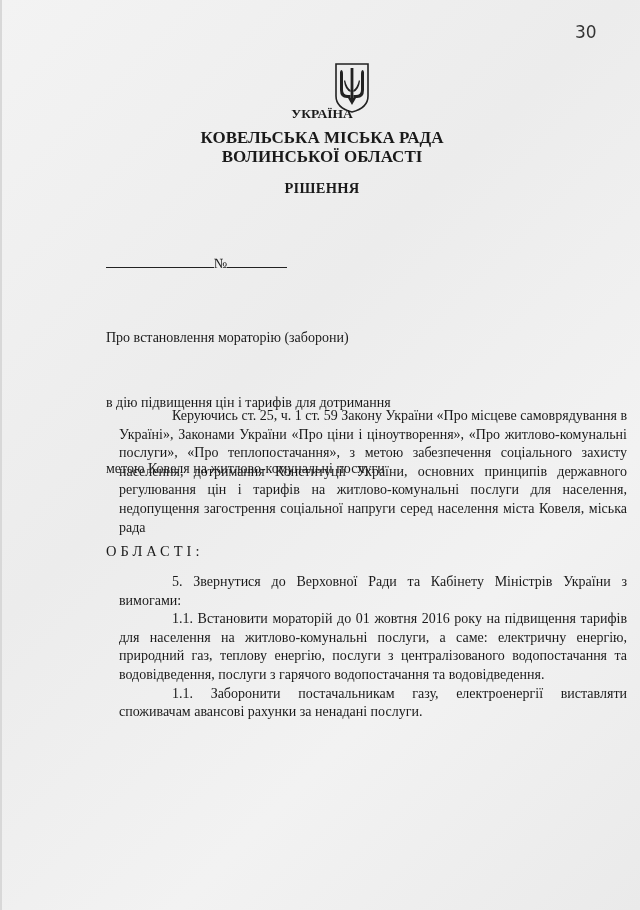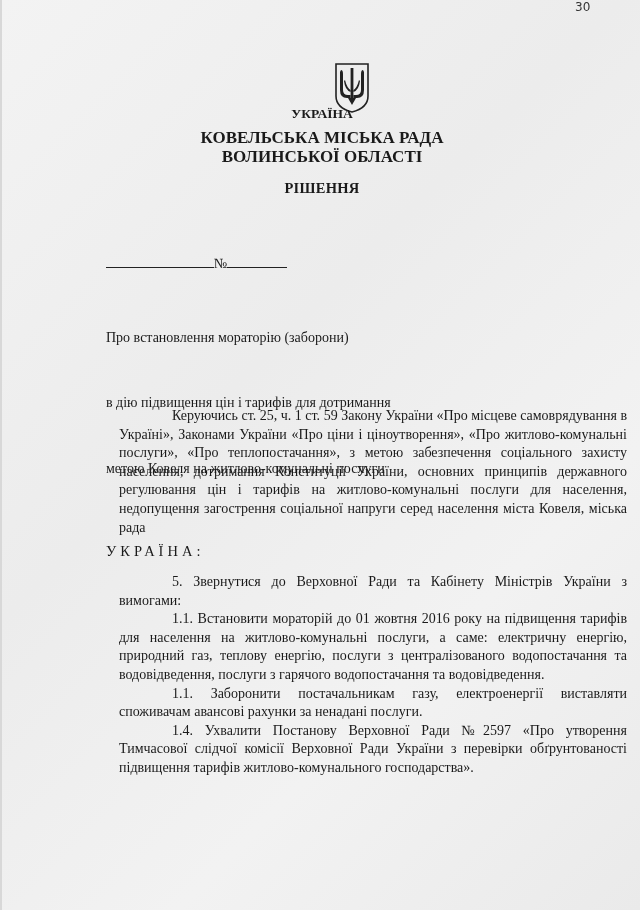--- a/index.html
+++ b/index.html
@@ -10,22 +10,22 @@
     color: #1a1a1a;
     position: relative;
   }
   .page {
     position: absolute; left: 0; top: 0; width: 640px; height: 910px;
     background: linear-gradient(135deg, #f3f3f3 0%, #ececec 40%, #f2f2f2 70%, #eaeaea 100%);
     border-left: 2px solid #d8d8d8;
     box-sizing: border-box;
   }
   .page-number {
-    position: absolute; left: 573px; top: 0;
-    font-family: "DejaVu Sans", sans-serif; font-size: 12px; color: #333;
+    position: absolute; left: 573px; top: 22px;
+    font-family: "DejaVu Sans", sans-serif; font-size: 17px; color: #333;
   }
   .emblem {
     position: absolute; left: 332px; top: 62px; width: 36px; height: 52px;
   }
   .center { position: absolute; left: 0; width: 640px; text-align: center; font-weight: bold; }
   .country { top: 106px; font-size: 13.5px; }
   .council1 { top: 128px; font-size: 17px; }
   .council2 { top: 147px; font-size: 17px; }
   .doc-type { top: 180px; font-size: 14.5px; letter-spacing: 0.3px; }
   .number-line {
@@ -79,22 +79,21 @@
   <div class="title-block">
     <div>Про встановлення мораторію (заборони)</div>
     <div>в дію підвищення цін і тарифів для дотримання</div>
     <div>метою Ковеля на житлово-комунальні послуги</div>
   </div>
 
   <div class="body-text intro">
     <p>Керуючись ст. 25, ч. 1 ст. 59 Закону України «Про місцеве самоврядування в Україні», Законами України «Про ціни і ціноутворення», «Про житлово-комунальні послуги», «Про теплопостачання», з метою забезпечення соціального захисту населення, дотримання Конституції України, основних принципів державного регулювання цін і тарифів на житлово-комунальні послуги для населення, недопущення загострення соціальної напруги серед населення міста Ковеля, міська рада</p>
   </div>
 
-  <div class="resolved">УКРАЇНА:</div>
+  <div class="resolved">ОБЛАСТІ:</div>
 
   <div class="body-text items">
     <p style="margin-top:0">5. Звернутися до Верховної Ради та Кабінету Міністрів України з вимогами:</p>
     <p>1.1. Встановити мораторій до 01 жовтня 2016 року на підвищення тарифів для населення на житлово-комунальні послуги, а саме: електричну енергію, природний газ, теплову енергію, послуги з централізованого водопостачання та водовідведення, послуги з гарячого водопостачання та водовідведення.</p>
     <p>1.1. Заборонити постачальникам газу, електроенергії виставляти споживачам авансові рахунки за ненадані послуги.</p>
-    <p>1.4. Ухвалити Постанову Верховної Ради №2597 «Про утворення Тимчасової слідчої комісії Верховної Ради України з перевірки обґрунтованості підвищення тарифів житлово-комунального господарства».</p>
   </div>
 
 </div>
 
 </body></html>

